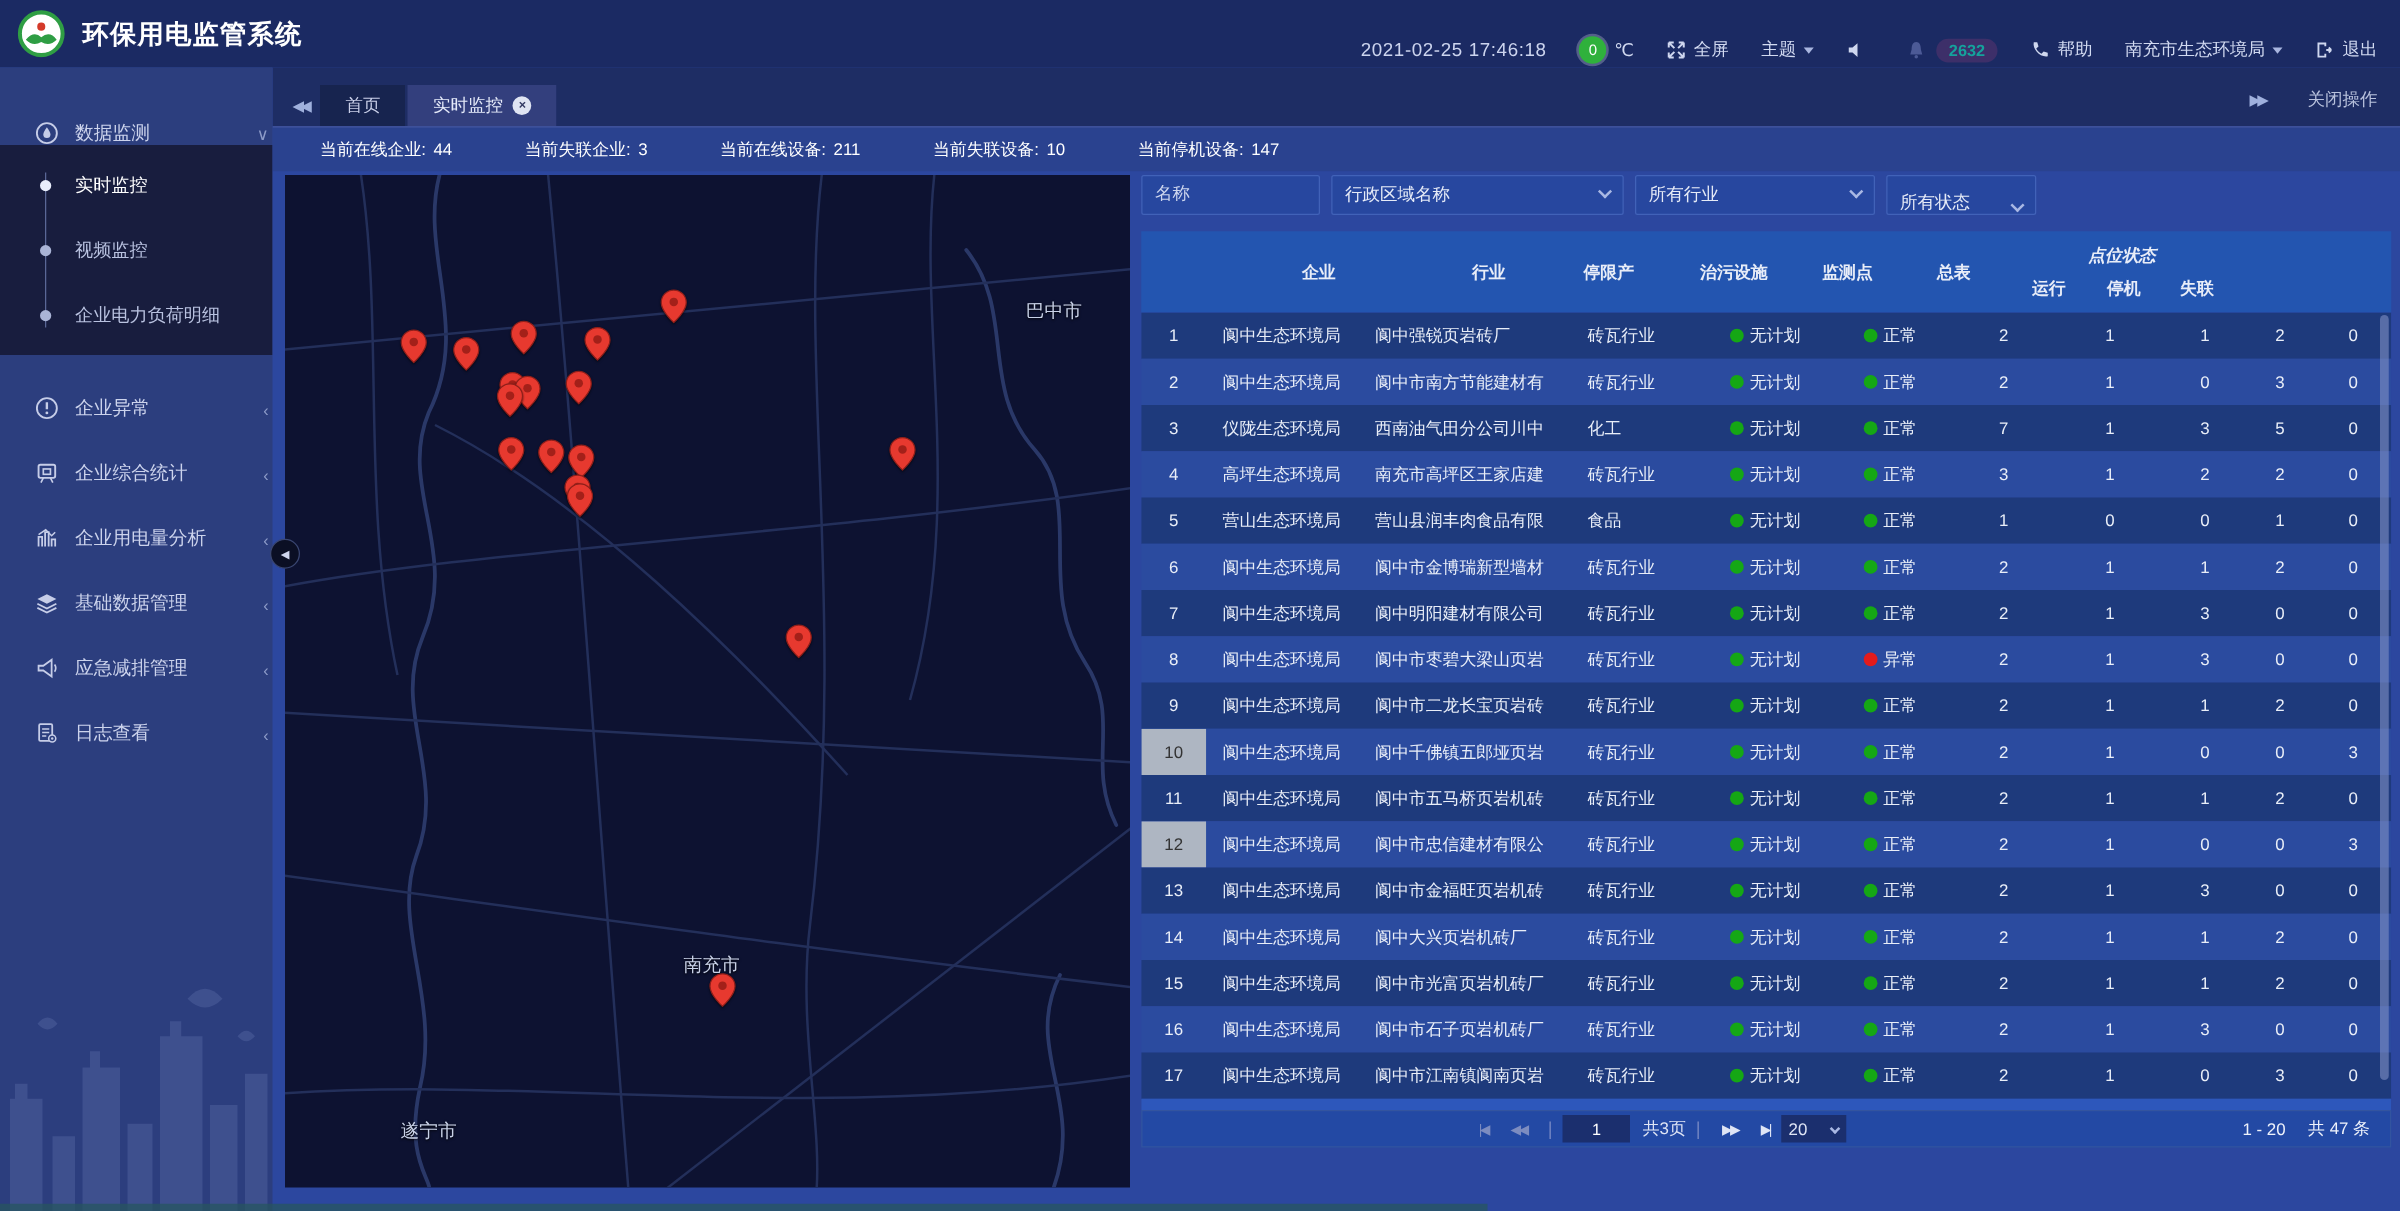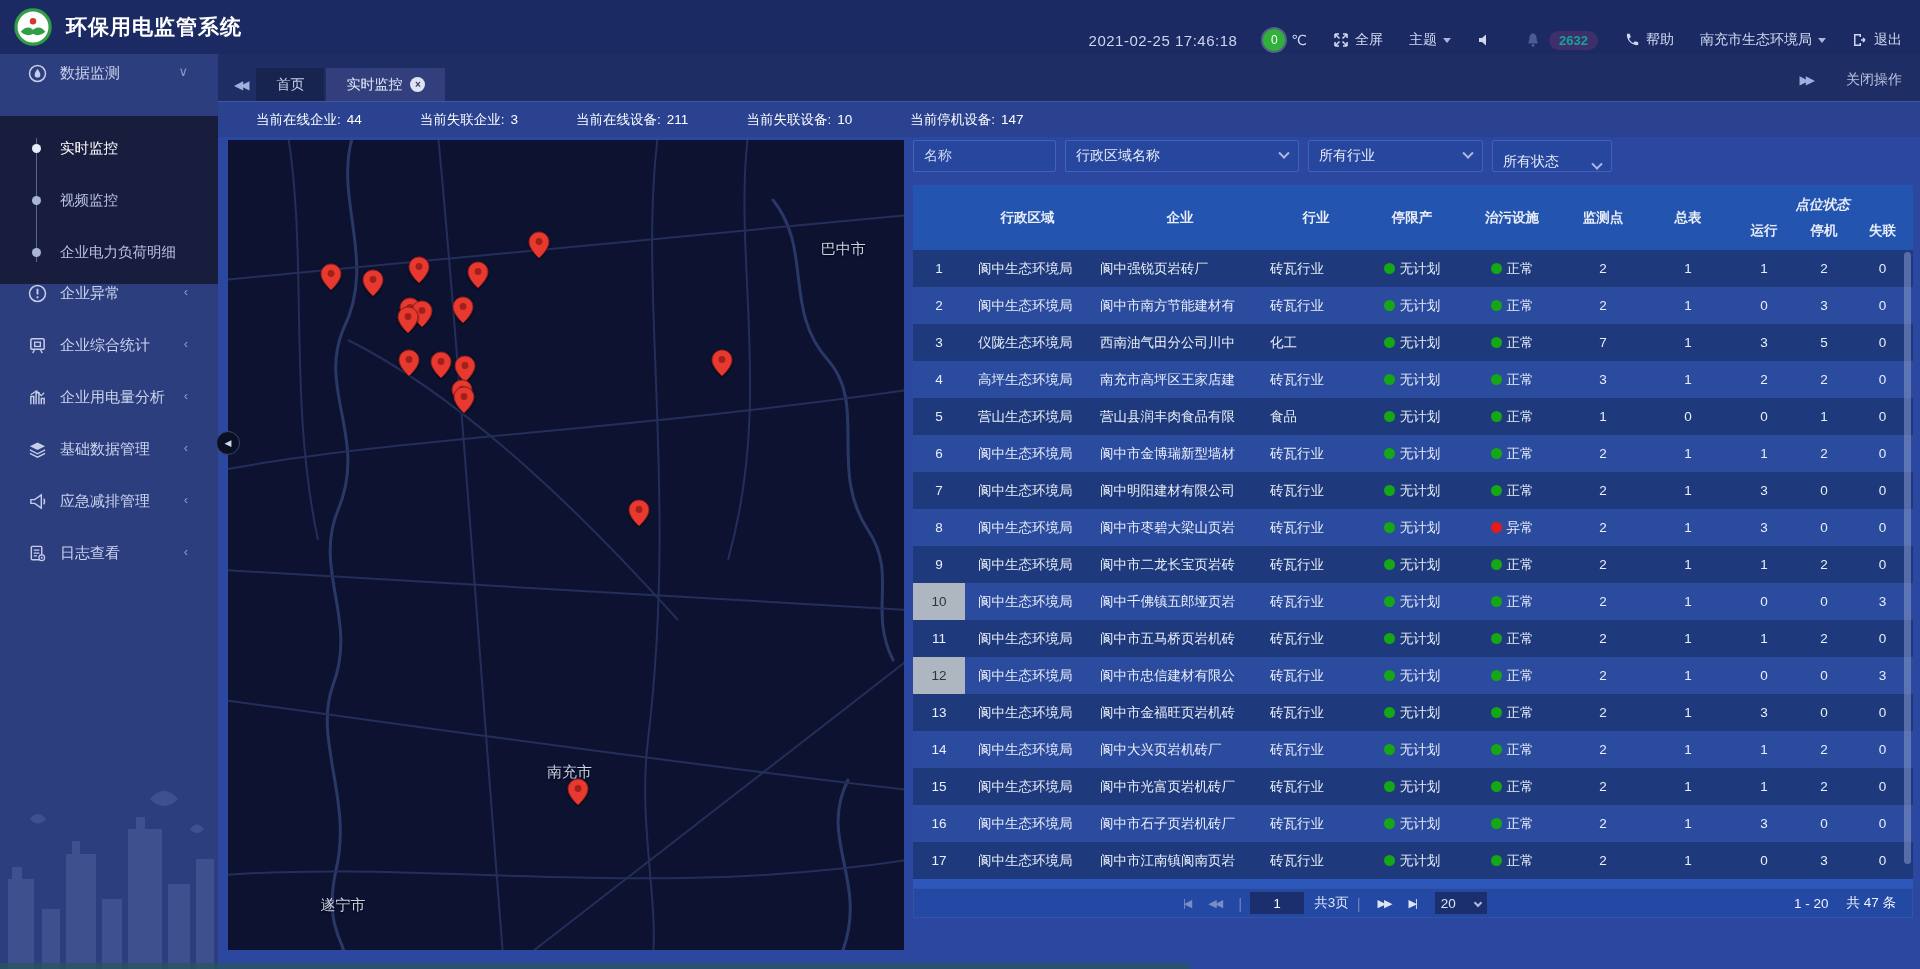--- a/index.html
+++ b/index.html
@@ -19,21 +19,21 @@
   .caret-down { width:0; height:0; border-left:4px solid transparent; border-right:4px solid transparent; border-top:5px solid #a9b6e0; margin-left:6px; }
   .bell-wrap { position:relative; display:flex; align-items:center; opacity:.85; }
   .bell-badge { margin-left:2px; background:#43306b; color:#14b8a6; font-weight:bold; font-size:13px; padding:2px 10px; border-radius:10px; }
 
   
   .body { display:flex; height:915px; }
 
   
   .sidebar { position:relative; width:218px; background:#2c3e7e; flex:0 0 auto; overflow:hidden; }
   .menu { padding-top:10px; position:relative; z-index:2;}
-  .mgroup { height:52px; display:flex; align-items:flex-start; padding:0 30px 0 28px; color:#ccd3ec; font-size:15px; cursor:pointer; }
+  .mgroup { height:52px; display:flex; align-items:flex-end; padding:0 3px 0 28px; color:#ccd3ec; font-size:15px; cursor:pointer; }
   .mgroup .micon { width:19px; height:19px; margin-right:13px; flex:0 0 auto; }
   .mgroup .arrow { margin-left:auto; color:#8d9bc8; font-size:13px; }
   .submenu { position:relative; background:#181d3e; padding:6px 0; }
   .submenu::before { content:""; position:absolute; left:36px; top:22px; bottom:22px; width:1px; background:#5a6796; }
   .sitem { position:relative; height:52px; display:flex; align-items:center; padding-left:60px; color:#b9c2e0; font-size:14.5px; cursor:pointer; }
   .sitem::before { content:""; position:absolute; left:32px; width:9px; height:9px; border-radius:50%; background:#aab4d6; }
   .sitem.active { color:#ffffff; }
   .sitem.active::before { background:#e8edfb; }
   .skyline { position:absolute; left:0; right:0; bottom:0; opacity:.14; z-index:1; }
 
@@ -68,21 +68,21 @@
 
   
   .panel { flex:1; margin-left:9px; display:flex; flex-direction:column; min-width:0; }
   .filters { height:32px; display:flex; margin-bottom:13px; }
   .fbox { height:32px; background:#27479f; border:1px solid #4162b8; border-radius:2px; color:#e6ebf7; font-size:14px; display:flex; align-items:center; padding:0 10px; margin-right:9px; }
   .fbox input { background:transparent; border:none; outline:none; color:#c4b5fd; font-size:14px; width:100%; font-family:Liberation Serif, serif; }
   .fbox input::placeholder { color:#cdd6ee; opacity:1; }
   .fbox .fcaret { width:8px; height:8px; border-right:2px solid #a9b8e4; border-bottom:2px solid #a9b8e4; transform:rotate(45deg) translate(-2px,-2px); margin-left:auto; }
   .f-name { width:143px; }
   .f-region { width:234px; }
-  .f-industry { width:175px; }
+  .f-industry { width:192px; }
   .f-status { width:120px;align-items:flex-end; }
 
   
   .thead { height:65px; background:#2355b0; display:flex; color:#e8edf8; font-size:13.5px; font-weight:bold; }
   .th { display:flex; align-items:center; justify-content:center; }
   .th-num { width:52px; } .th-region { width:125px; } .th-company { width:180px; } .th-industry { width:92px; }
   .th-prod { width:100px; } .th-treat { width:100px;text-align:right; } .th-points { width:82px; } .th-meters { width:88px; }
   .th-group { width:181px; display:flex; flex-direction:column; justify-content:center; }
   .th-group-title { text-align:center; font-style:italic; padding-bottom:8px; }
   .th-sub { display:flex; }
@@ -112,21 +112,21 @@
   .c-lost { width:61px; text-align:center; }
   .vscroll { position:absolute; right:2px; top:2px; width:7px; height:96%; border-radius:4px; background:#7e8fc4; opacity:.6; cursor:pointer; }
 
   
   .pager { position:relative; height:30px; background:#2349a4; border:1px solid #33549f; color:#dfe5f5; font-size:13.5px; }
   .pager-center { position:absolute; left:260px; top:0; height:100%; display:flex; align-items:center; }
   .pgbtn { font-size:11px; letter-spacing:-2px; margin:0 9px; cursor:pointer; }
   .pgbtn.dim { color:#7c8cc0; }
   .pg-div { color:#6f83c1; margin:0 8px; font-size:15px; }
   .pg-input { width:54px; height:22px; background:#1b2f6e; border:none; color:#fff; text-align:center; font-size:13px; margin-right:10px; font-family:inherit; }
-  .pg-size { display:flex; align-items:center; width:52px; height:22px; background:#1b2f6e; padding:0 6px; margin-left:10px; cursor:pointer; }
+  .pg-size { display:flex; align-items:center; width:52px; height:22px; background:#1b2f6e; padding:0 6px; cursor:pointer; }
   .pg-size .fcaret { width:6px; height:6px; border-right:2px solid #a9b8e4; border-bottom:2px solid #a9b8e4; transform:rotate(45deg); margin-left:auto; }
   .pager-right { position:absolute; right:16px; top:0; height:100%; display:flex; align-items:center; color:#eef2fb; }
   .pager-right span { margin-left:18px; }
 
   .bottom-strip { position:absolute; left:0; bottom:0; width:62%; height:6px; background:#27565f; opacity:.75; z-index:7; }
 </style>
 </head>
 <body>
 
 <div class="page">
@@ -429,21 +429,20 @@
               <span class="fcaret"></span>
             </div>
             <div class="fbox f-status">
               <span>所有状态</span>
               <span class="fcaret"></span>
             </div>
           </div>
 
           <div class="thead">
             <div class="th th-num"></div>
-            <div class="th th-region">行政区域</div>
             <div class="th th-company">企业</div>
             <div class="th th-industry">行业</div>
             <div class="th th-prod">停限产</div>
             <div class="th th-treat">治污设施</div>
             <div class="th th-points">监测点</div>
             <div class="th th-meters">总表</div>
             <div class="th-group">
               <div class="th-group-title">点位状态</div>
               <div class="th-sub">
                 <span class="th-run">运行</span>

